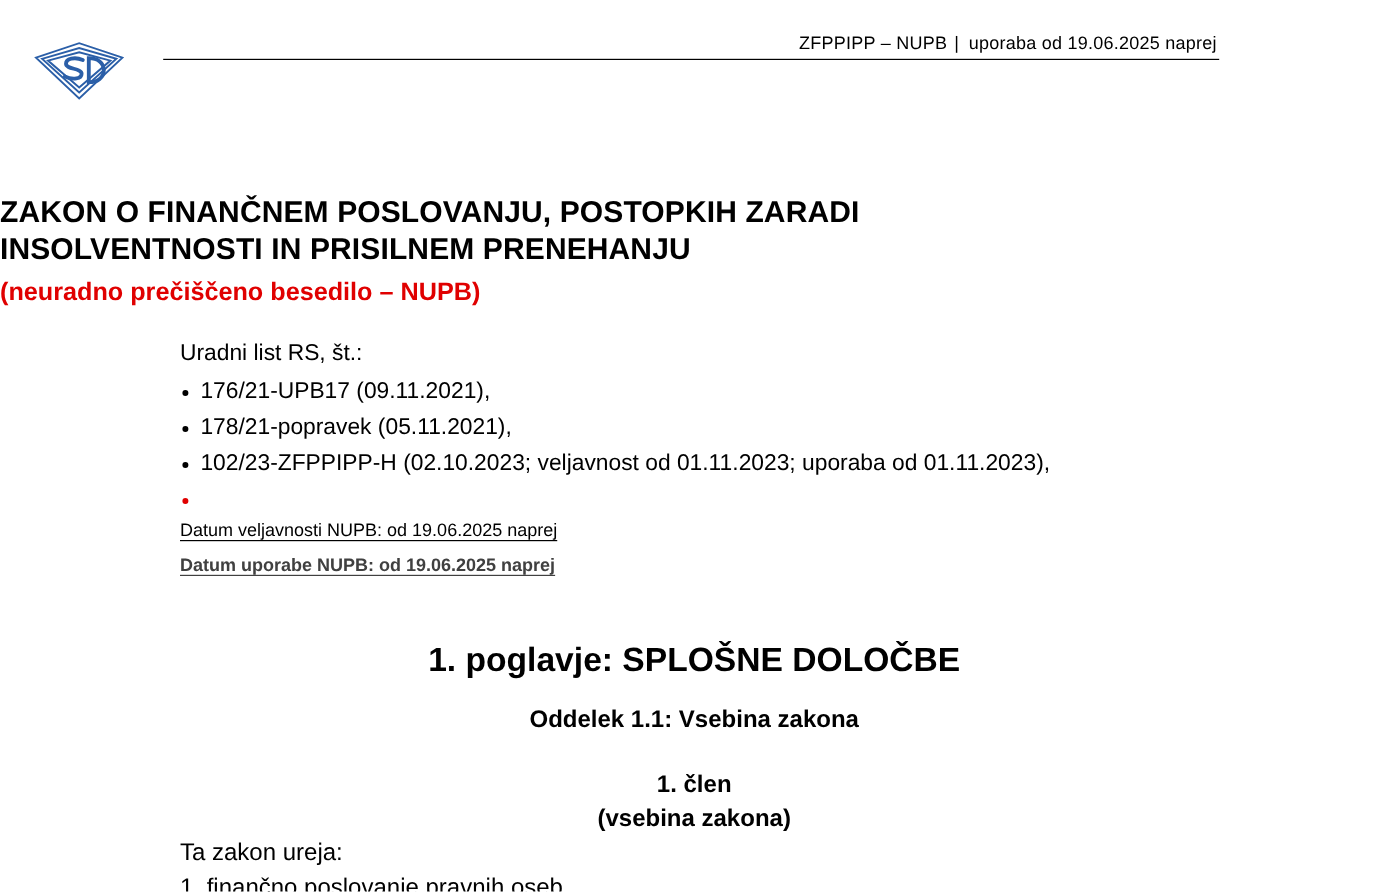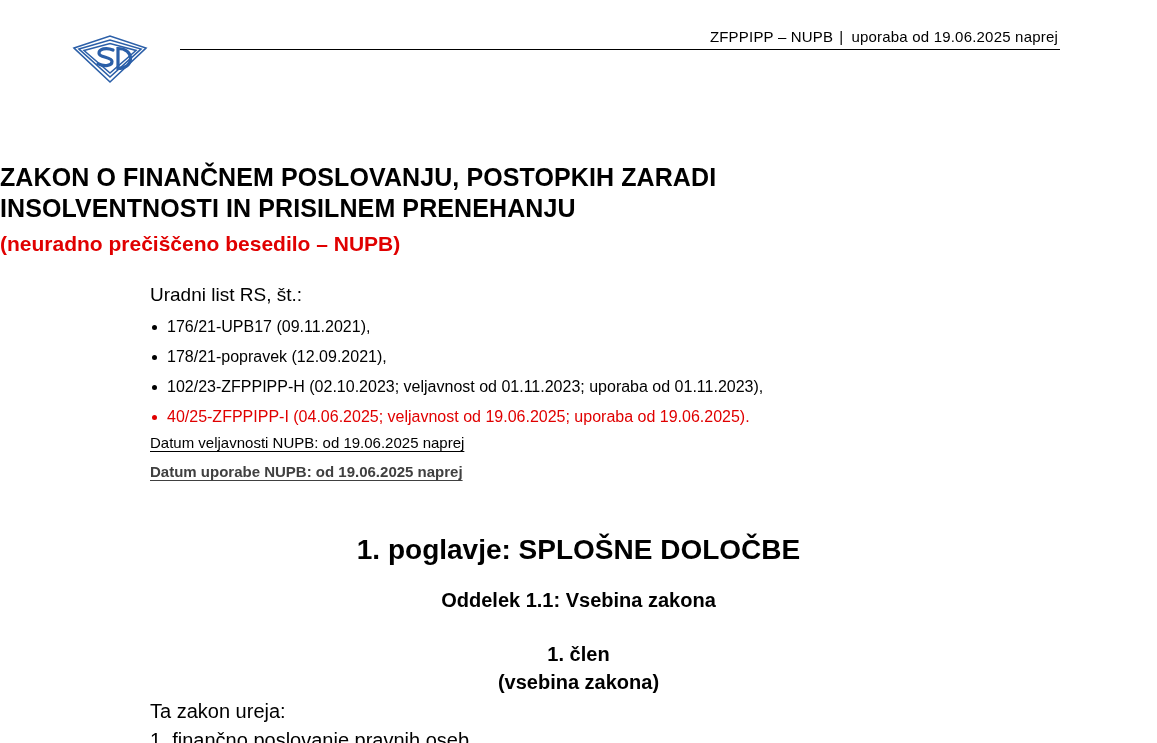--- a/index.html
+++ b/index.html
@@ -17,21 +17,20 @@
     color: #000000;
   }
 
   
   .doc-header {
     position: absolute;
     top: 28px;
     left: 0;
     width: 954px;
     height: 60px;
-    margin-left: 44px;
   }
   .logo {
     position: absolute;
     left: 24px;
     top: 4px;
     width: 84px;
     height: 54px;
   }
   .header-rule-wrap {
     position: absolute;
@@ -88,21 +87,21 @@
     top: 282px;
     left: 150px;
     width: 960px;
   }
   .sources-label {
     font-size: 19px;
     line-height: 26px;
     margin-bottom: 4px;
   }
   .src-item {
-    font-size: 16px;
+    font-size: 19px;
     line-height: 30px;
     position: relative;
     padding-left: 17px;
     white-space: nowrap;
   }
   .src-item .bullet {
     position: absolute;
     left: 2px;
     top: 13px;
     width: 5px;
@@ -223,29 +222,28 @@
 
 <div class="sources">
   <div class="sources-label">Uradni list RS, št.:</div>
 
   <div class="src-item">
     <span class="bullet"></span>
     <span>176/21-UPB17 (09.11.2021),</span>
   </div>
   <div class="src-item">
     <span class="bullet"></span>
-    <span>178/21-popravek (12.09.2021),</span>
+    <span>178/21-popravek (05.11.2021),</span>
   </div>
   <div class="src-item">
     <span class="bullet"></span>
     <span>102/23-ZFPPIPP-H (02.10.2023; veljavnost od 01.11.2023; uporaba od 01.11.2023),</span>
   </div>
   <div class="src-item red">
     <span class="bullet"></span>
-    <span>40/25-ZFPPIPP-I (04.06.2025; veljavnost od 19.06.2025; uporaba od 19.06.2025).</span>
   </div>
 </div>
 
 <div class="validity">
   <div class="valid-row">
     <span class="valid-line">Datum veljavnosti NUPB: od 19.06.2025 naprej</span>
   </div>
   <div class="valid-row">
     <span class="valid-line red">Datum uporabe NUPB: od 19.06.2025 naprej</span>
   </div>

